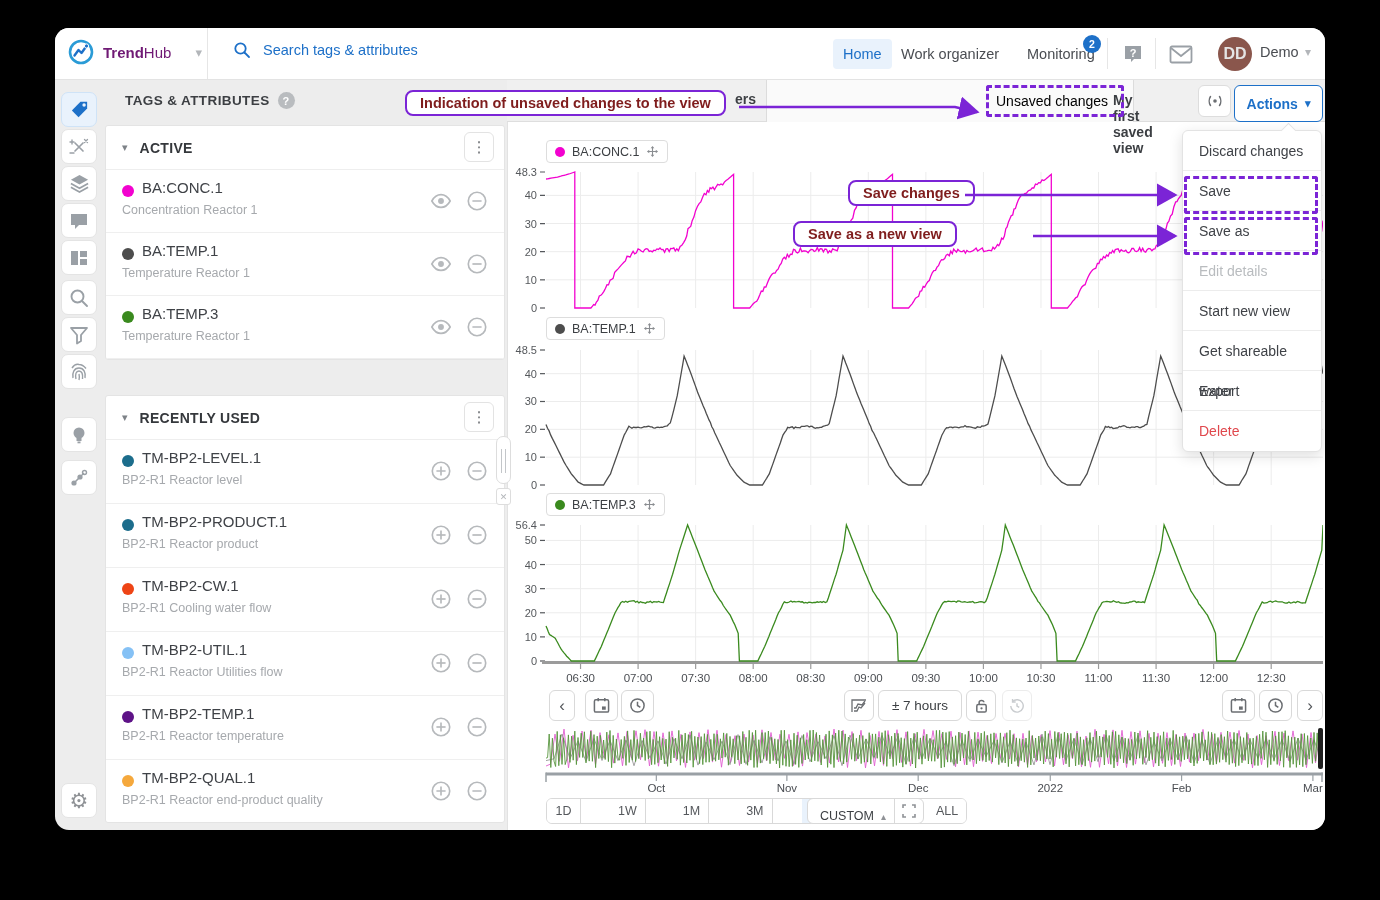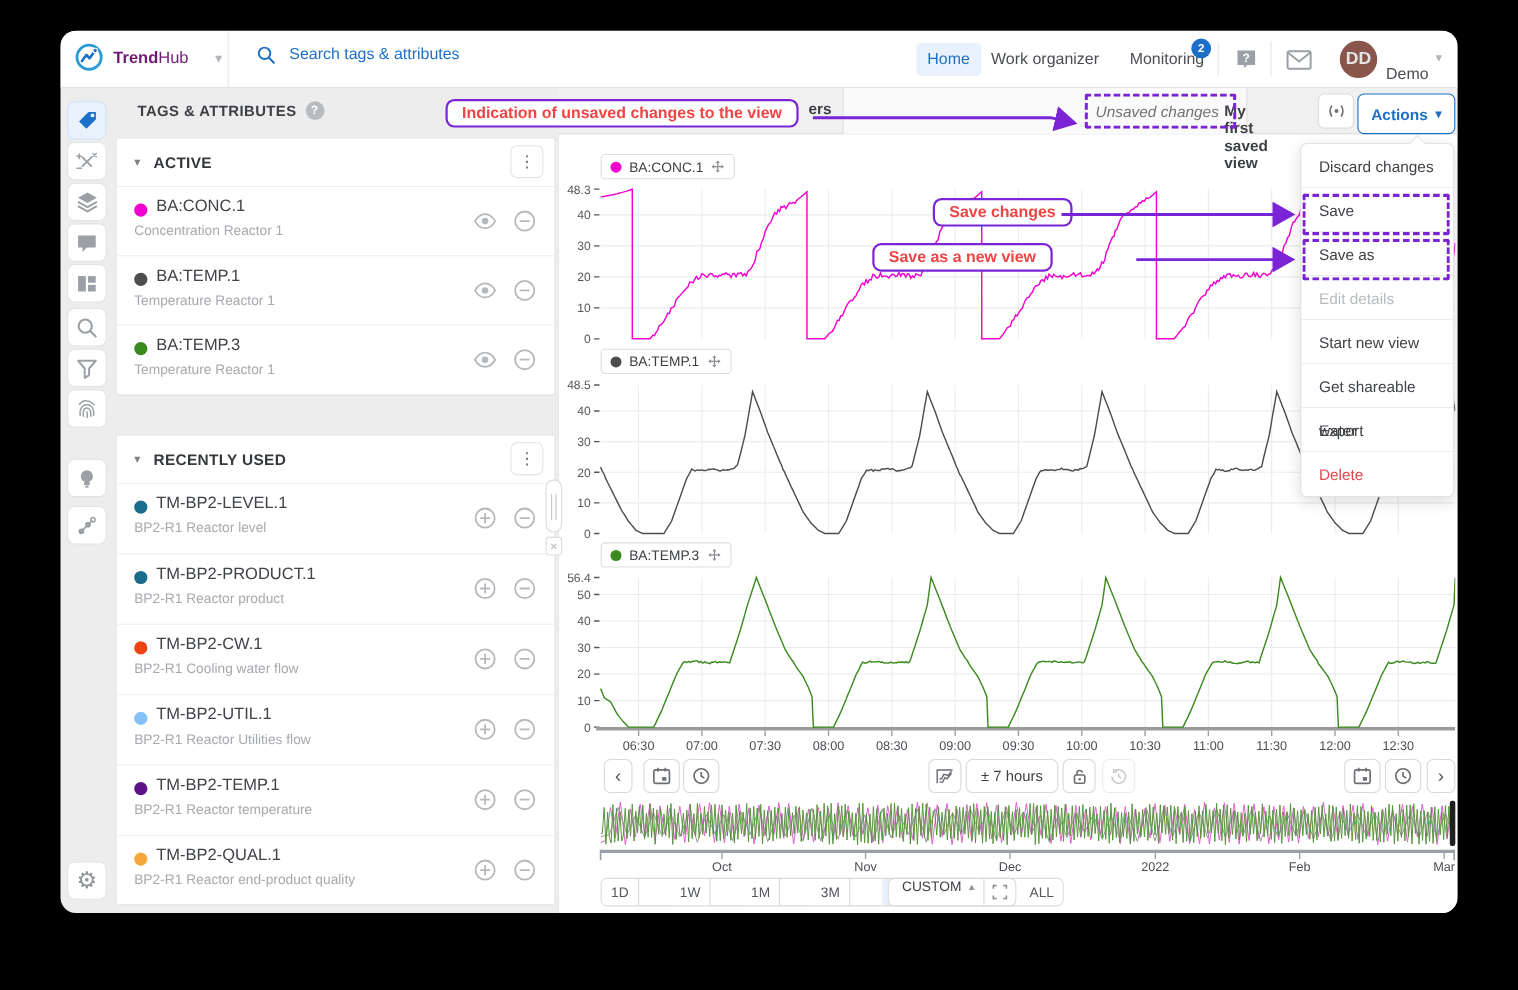--- a/index.html
+++ b/index.html
@@ -13,21 +13,21 @@
   .brand-caret{color:#b3b6ba;font-size:13px;margin-left:16px;}
   .nav-div{position:absolute;top:0;bottom:0;width:1px;background:#e6e6e6;}
   .search{position:absolute;left:178px;top:13px;display:flex;align-items:center;gap:10px;}
   .search input{border:none;outline:none;font-size:14.5px;color:#1d70c8;width:300px;background:transparent;font-family:"Liberation Sans",sans-serif;}
   .search input::placeholder{color:#1d70c8;opacity:1;}
   .nav-it{position:absolute;top:11px;height:30px;line-height:30px;padding:0 10px;font-size:14.5px;color:#4a4d52;border-radius:4px;cursor:pointer;}
   .nav-it.on{background:#e9f2fc;color:#1d70c8;}
   .badge{position:absolute;width:18px;height:18px;border-radius:50%;background:#1d70c8;color:#fff;font-size:10.5px;font-weight:700;text-align:center;line-height:18px;}
   .icon-btn{position:absolute;top:12px;width:30px;height:28px;display:flex;align-items:center;justify-content:center;}
   .avatar{position:absolute;left:1163px;top:9px;width:34px;height:34px;border-radius:50%;background:#8a564c;color:#e5e5e5;font-size:16px;font-weight:700;display:flex;align-items:center;justify-content:center;}
-  .user-name{position:absolute;left:1205px;top:16px;font-size:14.5px;color:#4a4d52;margin-top:16px;}
+  .user-name{position:absolute;left:1205px;top:16px;font-size:14.5px;color:#4a4d52;}
   .user-caret{position:absolute;left:1250px;top:17px;color:#b3b6ba;font-size:12px;}
   
   .rail-btn{position:absolute;left:6px;width:36px;height:35px;background:#fff;border:1px solid #e4e4e4;border-radius:7px;display:flex;align-items:center;justify-content:center;}
   .rail-btn.on{background:#e9f2fc;border-color:#cfe3f7;}
   
   .tp-head{position:absolute;left:70px;top:64px;display:flex;align-items:center;gap:8px;font-size:13.5px;font-weight:700;letter-spacing:.4px;color:#3c3f43;}
   .help-dot{width:17px;height:17px;border-radius:50%;background:#b9bcbf;color:#fff;font-size:11px;font-weight:700;display:flex;align-items:center;justify-content:center;}
   .card{position:absolute;left:50px;width:400px;background:#fff;border:1px solid #e4e4e4;border-radius:3px;overflow:hidden;}
   .sec-head{position:relative;height:44px;border-bottom:1px solid #eee;display:flex;align-items:center;}
   .sec-caret{margin-left:16px;color:#7d8287;font-size:11px;}
@@ -43,52 +43,52 @@
   .grip{position:absolute;left:441px;top:408px;width:15px;height:48px;background:#fff;border:1px solid #ddd;border-radius:7px;z-index:6;}
   .grip:before{content:"";position:absolute;left:4px;top:12px;width:1px;height:24px;background:#c3c6c9;}
   .grip:after{content:"";position:absolute;left:8px;top:12px;width:1px;height:24px;background:#c3c6c9;}
   .grip-x{position:absolute;left:441px;top:460px;width:15px;height:17px;background:#fff;border:1px solid #ddd;border-radius:3px;color:#b3b6ba;font-size:9px;display:flex;align-items:center;justify-content:center;z-index:6;}
   
   .strip{position:absolute;left:452px;top:52px;right:0;height:42px;background:#f0f0f0;border-bottom:1px solid #dedede;z-index:5;}
   .partial-tab{position:absolute;left:228px;top:11px;font-size:14px;font-weight:700;color:#3c3f43;}
   .vtab{position:absolute;left:259px;top:0;width:368px;height:42px;background:#fafafa;border-left:1px solid #dcdcdc;border-right:1px solid #dcdcdc;padding-left:12px;}
   .vtab-title{position:absolute;left:346px;top:12px;font-size:14px;font-weight:700;color:#3c3f43;}
   .unsaved-box{position:absolute;left:479px;top:5px;width:138px;height:32px;border:3px dashed #7b24d6;border-radius:3px;display:flex;align-items:center;}
-  .unsaved-box span{margin-left:7px;font-size:14px;color:#737373;white-space:nowrap;font-style:italic;}
+  .unsaved-box span{margin-left:7px;font-size:14px;color:#000000;white-space:nowrap;}
   .live-btn{position:absolute;left:691px;top:5px;width:33px;height:32px;background:#fff;border:1px solid #ddd;border-radius:6px;display:flex;align-items:center;justify-content:center;}
   .actions-btn{position:absolute;left:727px;top:5px;width:89px;height:37px;background:#fff;border:1.5px solid #1d70c8;border-radius:6px;color:#1d70c8;font-size:14px;font-weight:600;display:flex;align-items:center;justify-content:center;gap:7px;}
   
   .main{position:absolute;left:452px;top:94px;right:0;bottom:0;background:#fff;border-left:1px solid #e2e2e2;z-index:1;}
   .legend{position:absolute;height:23px;background:#fff;border:1px solid #ddd;border-radius:4px;display:flex;align-items:center;gap:7px;padding:0 8px;font-size:12.5px;color:#3c3f43;}
   .legend .ld{width:10px;height:10px;border-radius:50%;}
   .plot-svg{position:absolute;left:0;}
   
   .tb{position:absolute;top:568px;height:31px;background:#fff;border:1px solid #d9d9d9;border-radius:6px;display:flex;align-items:center;justify-content:center;color:#55585c;}
   .tb.dis{border-color:#ececec;color:#c9cccf;}
   .tb-label{font-size:13.5px;color:#3c3f43;padding:0 12px;}
   .chev{font-size:17px;color:#55585c;line-height:1;}
   
   .ov-handle{position:absolute;left:810px;top:606px;width:5px;height:41px;background:#1f1f1f;border-radius:2px;z-index:3;}
   
   .rgroup{position:absolute;left:38px;top:676px;height:26px;display:flex;border:1px solid #d9d9d9;border-radius:6px;overflow:hidden;background:#fff;gap:29px;}
   .rb{min-width:34px;padding:0 8px;font-size:12.5px;color:#55585c;background:#fff;border:none;border-right:1px solid #d9d9d9;font-family:"Liberation Sans",sans-serif;display:flex;align-items:center;justify-content:center;}
   .rb:last-child{border-right:none;}
   .rb.on{background:#e9f2fc;color:#1d70c8;font-weight:700;}
-  .cgroup{position:absolute;left:299px;top:676px;height:26px;display:flex;align-items:flex-start;border:1px solid #d9d9d9;border-radius:6px;background:#fff;}
+  .cgroup{position:absolute;left:299px;top:676px;height:26px;display:flex;align-items:flex-end;border:1px solid #d9d9d9;border-radius:6px;background:#fff;}
   .custom-lbl{padding:0 8px 0 12px;font-size:12.5px;color:#3c3f43;display:flex;gap:7px;align-items:center;}
   .cdiv{width:1px;height:100%;background:#d9d9d9;}
   .cbtn{width:28px;height:100%;display:flex;align-items:center;justify-content:center;}
   
   .menu{position:absolute;left:1127px;top:102px;width:140px;background:#fff;border:1px solid #e3e3e3;border-radius:6px;box-shadow:0 4px 14px rgba(0,0,0,.13);z-index:40;}
   .menu-notch{position:absolute;left:1228px;top:97px;width:11px;height:11px;background:#fff;border-left:1px solid #e3e3e3;border-top:1px solid #e3e3e3;transform:rotate(45deg);z-index:41;}
   .mi{height:40px;line-height:40px;padding-left:16px;font-size:14px;color:#3f4247;border-bottom:1px solid #ececec;}
   .mi:last-child{border-bottom:none;}
   .mi.dis{color:#b9bcbf;}
   .mi.danger{color:#e0484d;}
-  .callout{position:absolute;background:#fff;border:2.5px solid #7b24d6;border-radius:8px;color:#ef4444;font-size:14.5px;font-weight:700;padding:3px 13px;white-space:nowrap;z-index:52;}
+  .callout{position:absolute;background:#fff;border:2.5px solid #7b24d6;border-radius:8px;color:#7f1d1d;font-size:14.5px;font-weight:700;padding:3px 13px;white-space:nowrap;z-index:52;}
   .dashed{position:absolute;border:3px dashed #7b24d6;border-radius:3px;z-index:51;}
   .anno-svg{position:absolute;left:0;top:0;width:1270px;height:802px;z-index:53;pointer-events:none;}
 </style>
 </head>
 <body>
 
 <div class="app">
 
   <div class="nav">
     <div class="brand">

